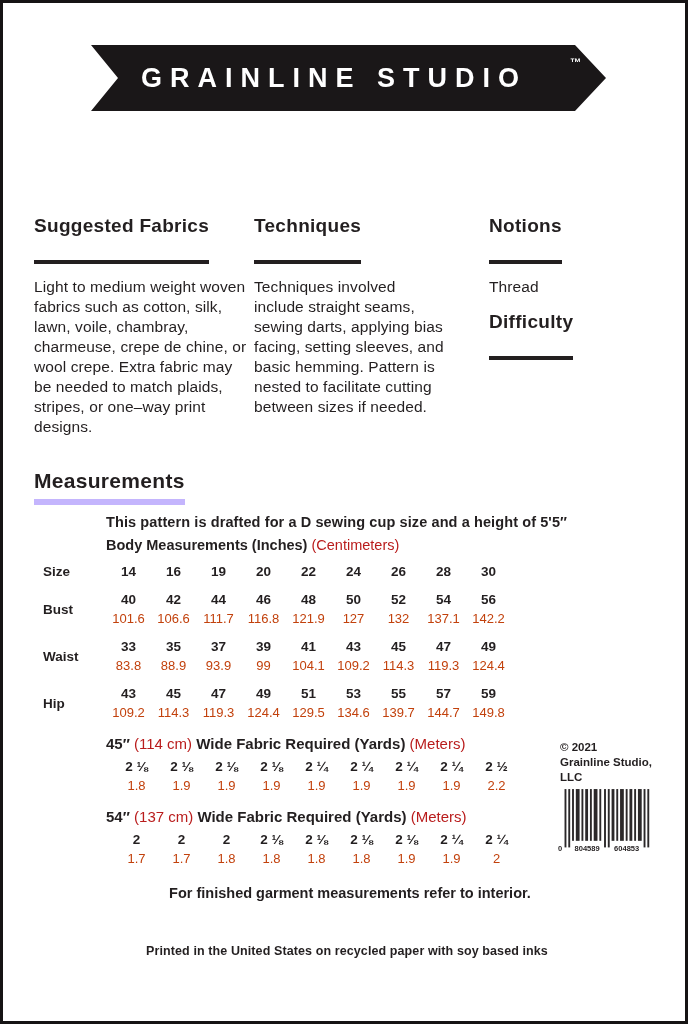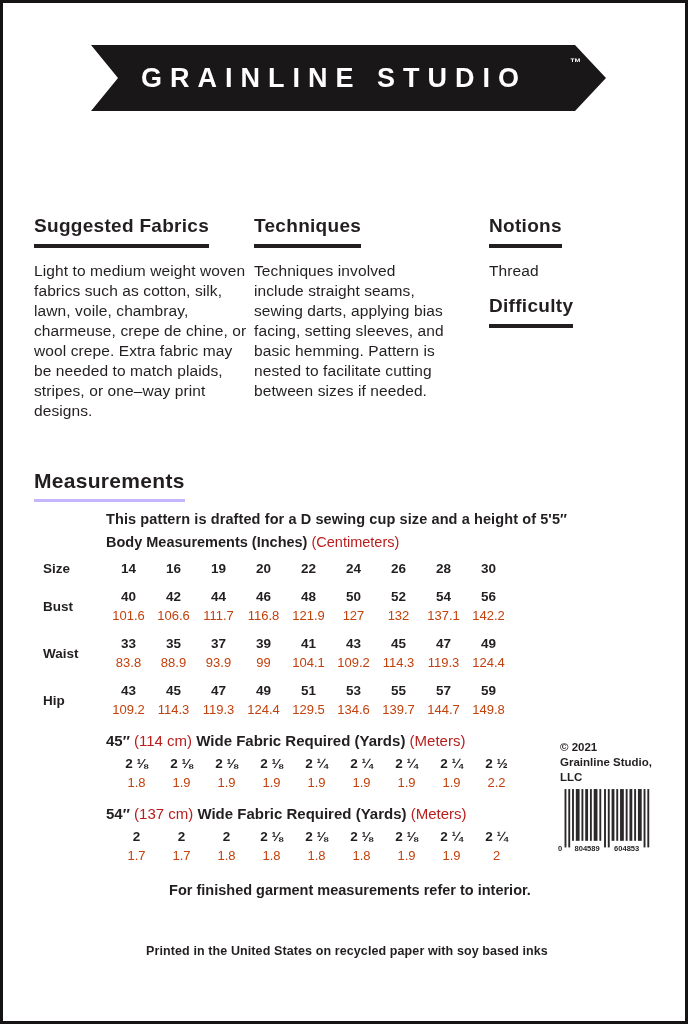--- a/index.html
+++ b/index.html
@@ -29,31 +29,31 @@
   .banner-text .tm { font-size:11px; letter-spacing:1px; margin-left:2px; align-self:flex-start; margin-top:11px; }
 
   
   .col { position:absolute; top:212px; }
   .col-fabrics { left:31px; width:214px; }
   .col-tech    { left:251px; width:192px; }
   .col-notions { left:486px; width:160px; }
   h2.sec {
     display:inline-block;
     font-size:19px; font-weight:bold; letter-spacing:0.3px;
-    border-bottom:4px solid #231f20; padding-bottom:7px;
+    border-bottom:4px solid #231f20; padding-bottom:23px;
   }
   .col p { margin-top:13px; font-size:15.5px; line-height:20px; letter-spacing:0.1px; }
   .col-notions h2.diff { margin-top:14px;text-align:center; }
 
   
   .measure { position:absolute; top:466px; left:31px; width:632px; }
   h2.big {
     display:inline-block;
     font-size:21px; font-weight:bold; letter-spacing:0.3px;
-    border-bottom:3px solid #c4b5fd; padding-bottom:6px;
+    border-bottom:6px solid #c4b5fd; padding-bottom:6px;
   }
   .note { margin:9px 0 0 72px; font-size:14.5px; font-weight:bold; letter-spacing:0.1px; }
   .subtitle { margin:7px 0 0 72px; font-size:14.5px; font-weight:bold; }
   .gray { color:#b91c1c; font-weight:normal; }
 
   .trow { display:flex; align-items:center; }
   .size-row { margin-top:11px; }
   .mrow { margin-top:13px; }
   .tlabel { width:72px; padding-left:9px; font-size:13.5px; font-weight:bold; }
   .cells { display:grid; grid-template-columns:repeat(9,45px); }

